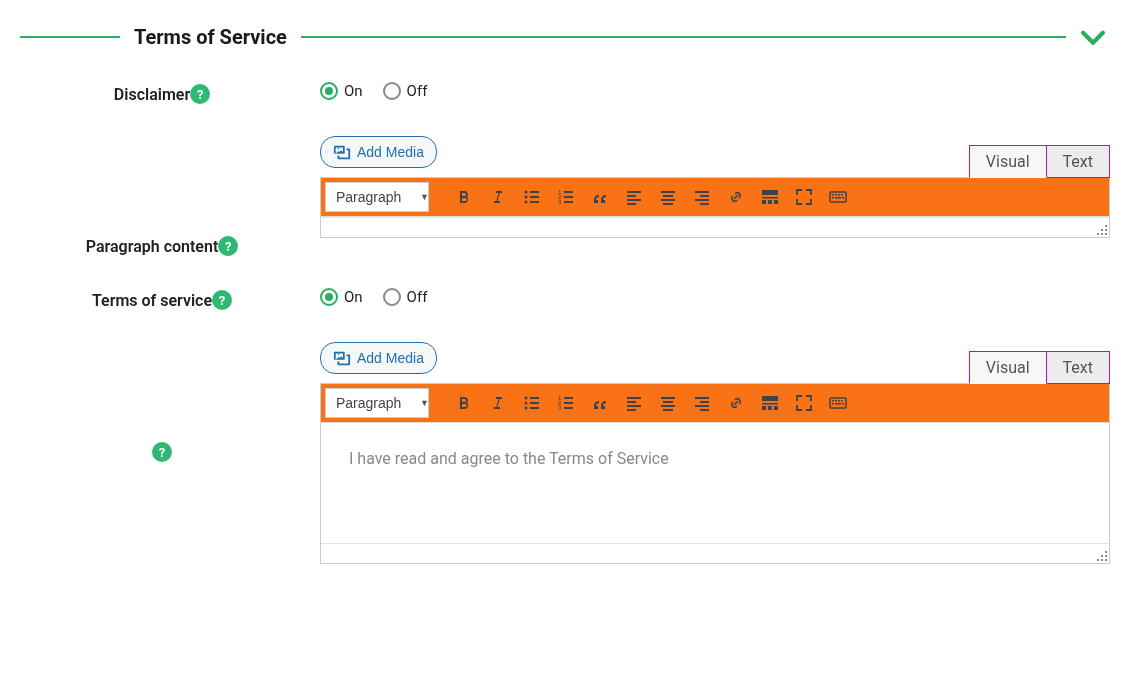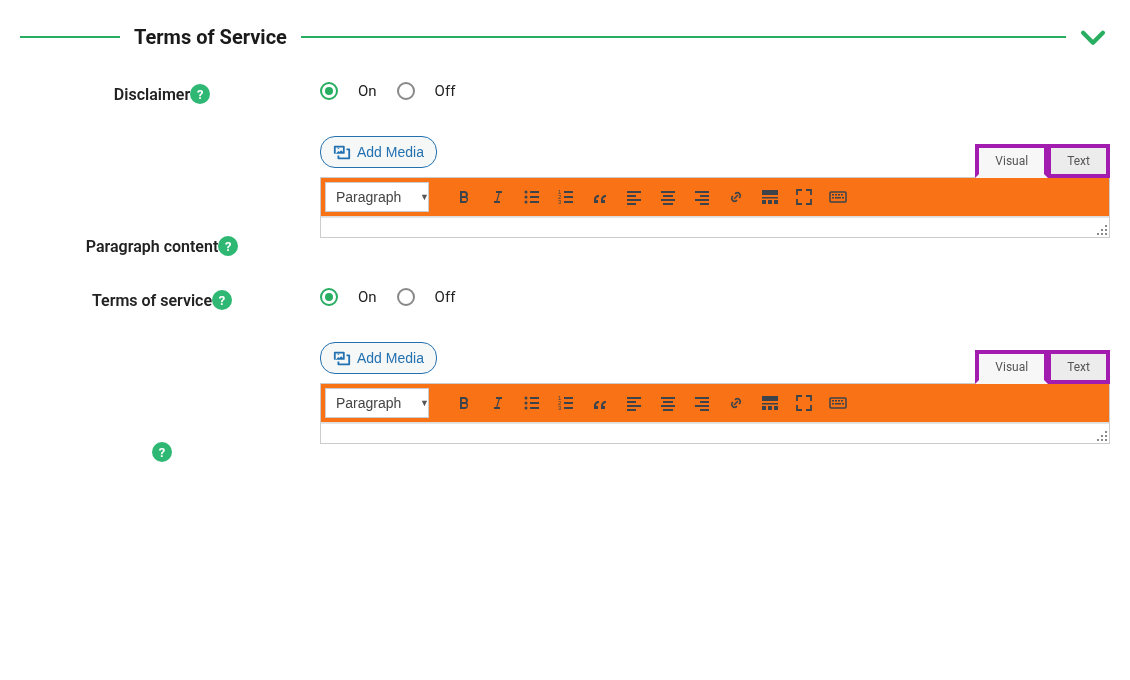--- a/index.html
+++ b/index.html
@@ -70,21 +70,21 @@
     align-items: center;
     justify-content: center;
     cursor: pointer;
     user-select: none;
   }
   .control-col { flex: 1; min-width:0; }
 
   
   .radio-group { display:flex; gap:20px; align-items:center; }
   .radio {
-    display:inline-flex; align-items:flex-end; gap:20px; cursor:pointer;
+    display:inline-flex; align-items:flex-end; gap:6px; cursor:pointer;
     font-size:15px; color:#222;
   }
   .radio-dot {
     width:18px; height:18px; border-radius:50%;
     border:2px solid #27ae60; position:relative; display:inline-block;
   }
   .radio.selected .radio-dot::after {
     content:""; position:absolute; width:8px; height:8px; border-radius:50%;
     background:#27ae60; top:3px; left:3px;
   }
@@ -96,22 +96,22 @@
     display:flex; justify-content:space-between; align-items:flex-end; margin-bottom:-1px;
   }
   .add-media-btn {
     display:inline-flex; align-items:center; gap:6px;
     border:1px solid #2271b1; color:#2271b1; background:#f6f7f7;
     padding:6px 12px; font-size:14px; border-radius:15px; cursor:pointer;
     margin-bottom:10px;
   }
   .editor-tabs { display:flex; }
   .editor-tab {
-    padding:6px 16px; font-size:12px; color:#555;
-    border:4px solid #a21caf; background:#ececec; cursor:pointer;
+    padding:6px 16px; font-size:16px; color:#555;
+    border:1px solid #a21caf; background:#ececec; cursor:pointer;
     margin-left:-1px;
   }
   .editor-tab.active { background:#f7f7f7; border-bottom-color:#f7f7f7; position:relative; z-index:2; }
 
   .editor-frame {
     border:1px solid #ccc;
   }
   .toolbar {
     display:flex; align-items:center; gap:0;
     background:#f97316; border-bottom:1px solid #ddd;
@@ -442,20 +442,21 @@
                 <rect x="4" y="7" width="2" height="1.5"></rect>
                 <rect x="7" y="7" width="2" height="1.5"></rect>
                 <rect x="10" y="7" width="2" height="1.5"></rect>
                 <rect x="13" y="7" width="2" height="1.5"></rect>
                 <rect x="4" y="10" width="2" height="1.5"></rect>
                 <rect x="7" y="10" width="6" height="1.5"></rect>
                 <rect x="14" y="10" width="2" height="1.5"></rect>
               </svg>
             </span>
         </div>
+        <div class="editor-content">I have read and agree to the Terms of Service</div>
         <div class="editor-statusbar">
           <div class="resize-grip">
             <span class="rg1"></span>
               <span class="rg2"></span>
               <span class="rg3"></span>
               <span class="rg4"></span>
               <span class="rg5"></span>
               <span class="rg6"></span>
           </div>
         </div>

